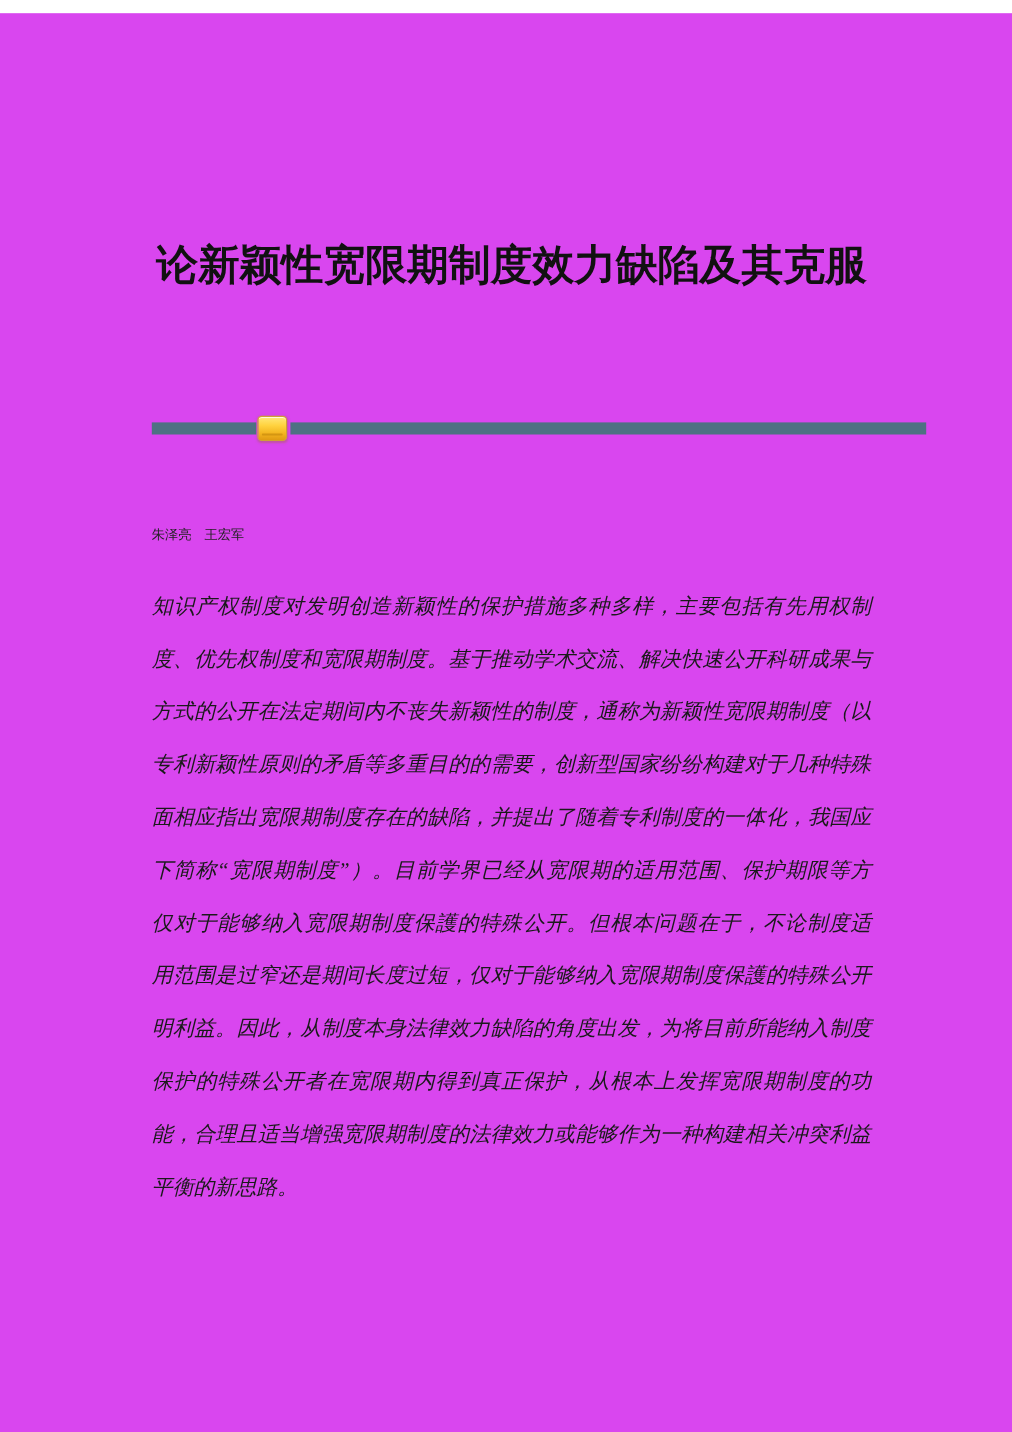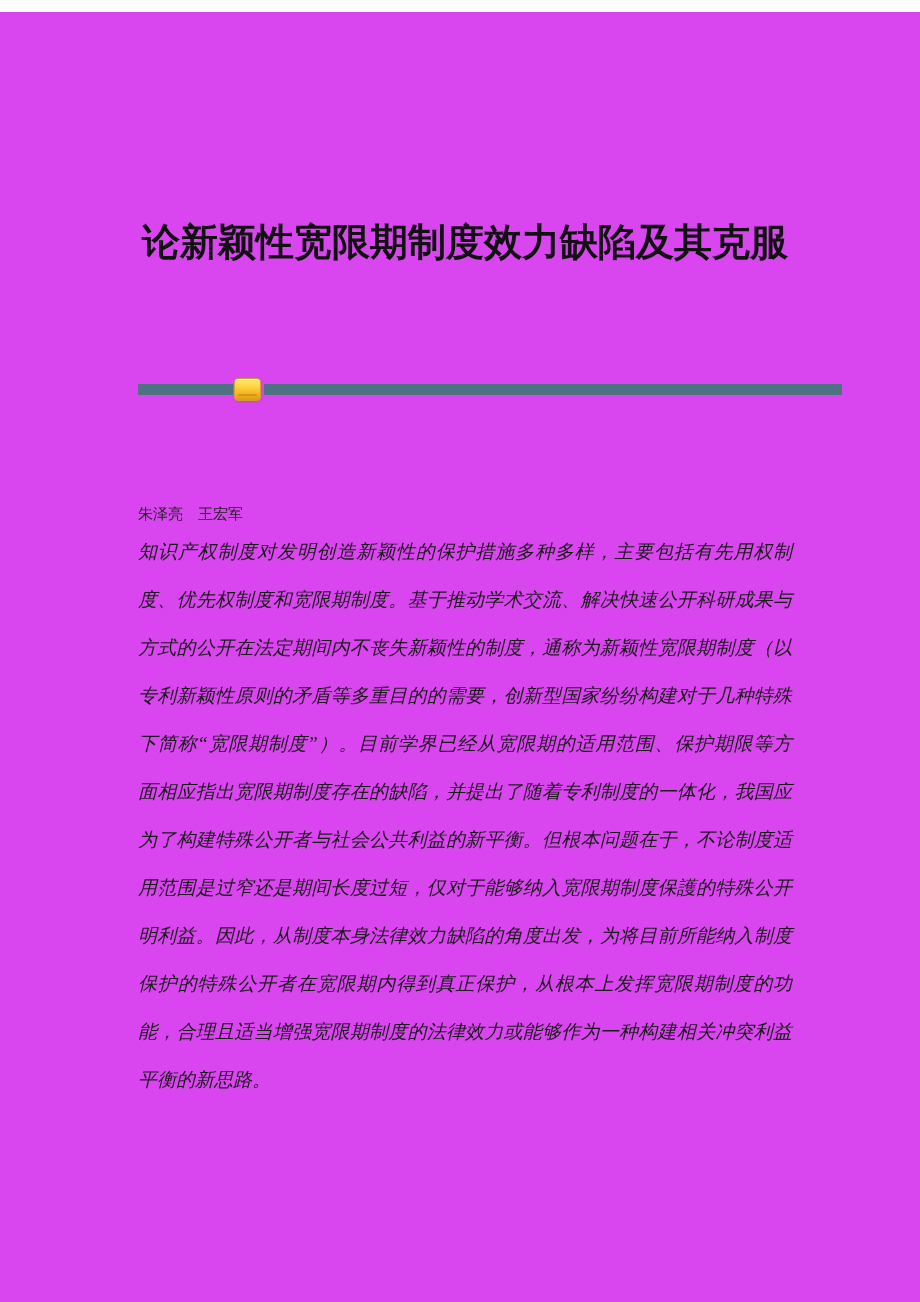--- a/index.html
+++ b/index.html
@@ -62,23 +62,23 @@
     left: 3px;
     right: 3px;
     bottom: 4px;
     height: 2px;
     background: rgba(190,130,10,0.55);
     border-radius: 1px;
   }
   .authors {
     position: absolute;
     left: 138px;
-    top: 490px;
+    top: 462px;
     width: 654px;
-    font-size: 15px;
+    font-size: 12px;
     line-height: 24px;
     color: #222222;
     white-space: pre-wrap;
   }
   .body-text {
     position: absolute;
     left: 138px;
     top: 516px;
     width: 654px;
     font-size: 19px;
@@ -111,23 +111,23 @@
     <span class="divider-seg seg-right"></span>
   </div>
 
   <div class="authors">朱泽亮　王宏军</div>
 
   <div class="body-text">
     <div class="body-line">知识产权制度对发明创造新颖性的保护措施多种多样，主要包括有先用权制</div>
     <div class="body-line">度、优先权制度和宽限期制度。基于推动学术交流、解决快速公开科研成果与</div>
     <div class="body-line">方式的公开在法定期间内不丧失新颖性的制度，通称为新颖性宽限期制度（以</div>
     <div class="body-line">专利新颖性原则的矛盾等多重目的的需要，创新型国家纷纷构建对于几种特殊</div>
+    <div class="body-line">面相应指出宽限期制度存在的缺陷，并提出了随着专利制度的一体化，我国应</div>
     <div class="body-line">下简称“宽限期制度”）。目前学界已经从宽限期的适用范围、保护期限等方</div>
-    <div class="body-line">面相应指出宽限期制度存在的缺陷，并提出了随着专利制度的一体化，我国应</div>
-    <div class="body-line">为了构建特殊公开者与社会公共利益的新平衡。但根本问题在于，不论制度适</div>
+    <div class="body-line">仅对于能够纳入宽限期制度保護的特殊公开。但根本问题在于，不论制度适</div>
     <div class="body-line">用范围是过窄还是期间长度过短，仅对于能够纳入宽限期制度保護的特殊公开</div>
     <div class="body-line">明利益。因此，从制度本身法律效力缺陷的角度出发，为将目前所能纳入制度</div>
     <div class="body-line">保护的特殊公开者在宽限期内得到真正保护，从根本上发挥宽限期制度的功</div>
     <div class="body-line">能，合理且适当增强宽限期制度的法律效力或能够作为一种构建相关冲突利益</div>
     <div class="body-line last">平衡的新思路。</div>
   </div>
 
 </div>
 
 </body></html>

